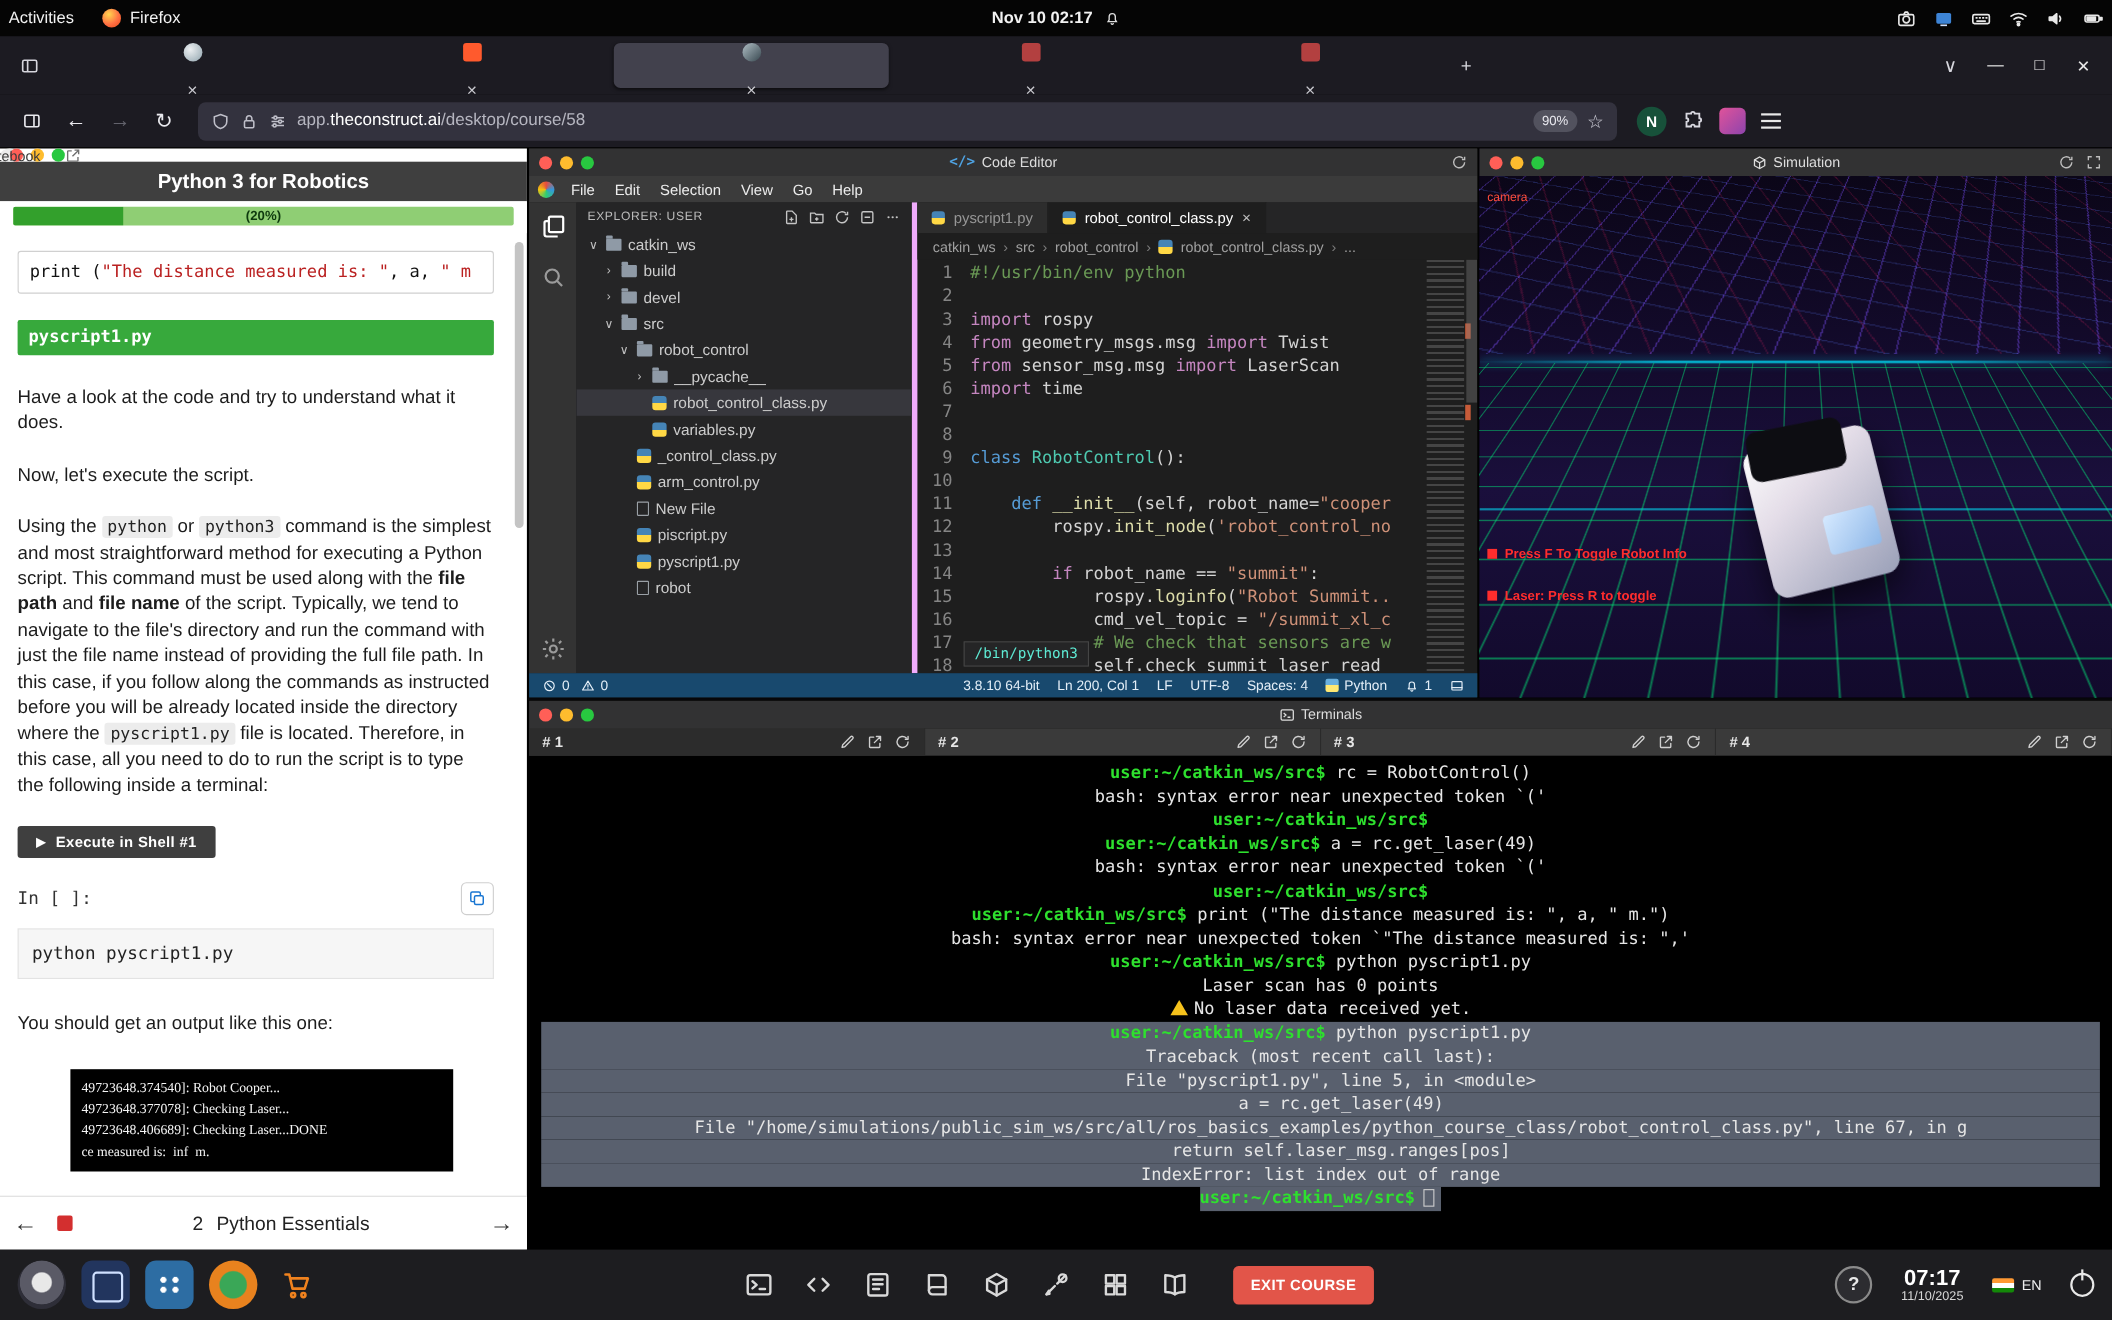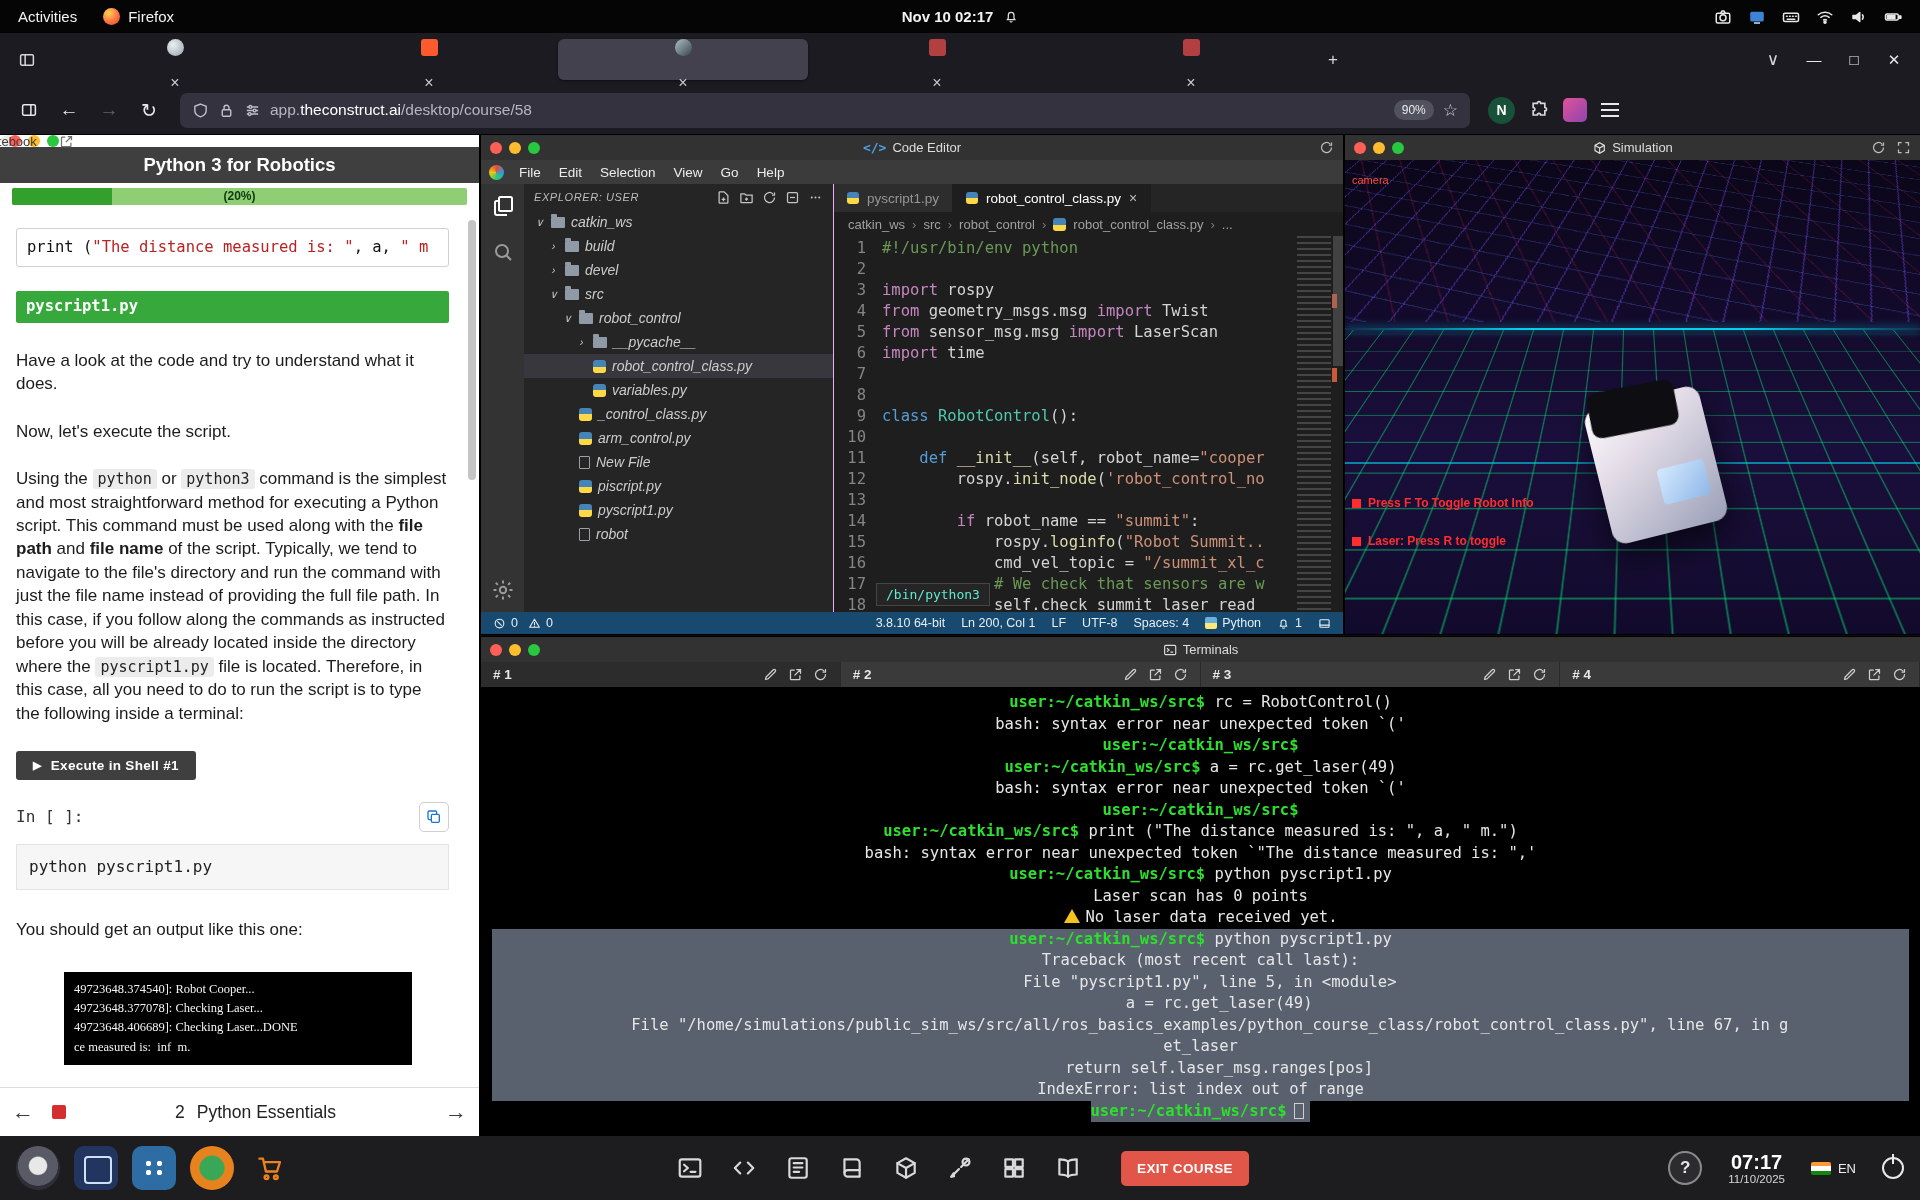--- a/index.html
+++ b/index.html
@@ -4,21 +4,21 @@
 <style>
   * { box-sizing: border-box; margin: 0; padding: 0; }
   html,body { background:#000; }
   body { font-family:"Liberation Sans", sans-serif; }
   #screen { position:relative; width:1920px; height:1200px; overflow:hidden; background:#101014; }
   .mono { font-family:"DejaVu Sans Mono", monospace; }
   .icon { display:inline-flex; align-items:center; justify-content:center; }
   .icon svg { width:100%; height:100%; }
 
   
-  #sysbar { position:absolute; left:0; top:0; width:1920px; height:33px; background:#050505; color:#f2f2f2; display:flex; align-items:center; padding:0 18px; font-size:15px; }
+  #sysbar { position:absolute; left:0; top:0; width:1920px; height:33px; background:#050505; color:#f2f2f2; display:flex; align-items:center; padding:0 8px; font-size:15px; }
   #sysbar .sys-left { display:flex; align-items:center; gap:26px; }
   .ff-dot { width:17px; height:17px; border-radius:50%; background:radial-gradient(circle at 35% 30%, #ffd54f, #ff7043 55%, #e64a19); display:inline-block; }
   #sysbar .app-group { display:flex; align-items:center; gap:8px; }
   #sysbar .sys-center { position:absolute; left:50%; transform:translateX(-50%); display:flex; align-items:center; gap:10px; font-weight:bold; }
   #sysbar .sys-center .icon { width:15px; height:15px; color:#ddd; }
   #sysbar .sys-right { margin-left:auto; display:flex; align-items:center; gap:16px; }
   #sysbar .sys-right .icon { width:18px; height:18px; color:#e8e8e8; }
 
   
   #tabbar { position:absolute; left:0; top:33px; width:1920px; height:53px; background:#1c1b22; display:flex; align-items:center; padding:0 10px; }
@@ -99,21 +99,21 @@
   #codeeditor { left:481px; top:0; width:862px; height:499px; background:#1e1e1e; }
   .ce-title-icon { color:#4fa3e3; font-weight:bold; font-family:"DejaVu Sans Mono",monospace; }
   .ce-menubar { height:24px; background:#3b3b3b; display:flex; align-items:center; padding-left:8px; font-size:13.5px; color:#ececec; flex:none; }
   .app-dot { width:15px; height:15px; border-radius:50%; background:conic-gradient(#e74c3c,#3498db,#2ecc71,#f1c40f,#e74c3c); margin-right:6px; }
   .menu-item { padding:0 9px; }
   .ce-body { flex:1; display:flex; min-height:0; }
   .ce-activity { width:43px; background:#333333; display:flex; flex-direction:column; align-items:center; padding:10px 0; gap:22px; flex:none; }
   .ce-activity .icon { width:24px; height:24px; color:#9a9a9a; }
   .ce-activity .icon.act { color:#ffffff; }
   .ce-activity .spacer { flex:1; }
-  .ce-sidebar { width:310px; background:#252526; border-right:1px solid #f0abfc; display:flex; flex-direction:column; flex:none;font-style:italic; }
+  .ce-sidebar { width:310px; background:#252526; border-right:5px solid #f0abfc; display:flex; flex-direction:column; flex:none; }
   .ce-expl-head { height:26px; display:flex; align-items:center; padding:0 10px; color:#bbbbbb; font-size:11px; letter-spacing:.6px; gap:8px; flex:none; }
   .ce-expl-head .lbl { flex:1; white-space:nowrap; }
   .ce-expl-head .icon { width:15px; height:15px; color:#c5c5c5; }
   #file-tree { flex:1; font-size:14px; color:#cccccc; overflow:hidden; }
   .tree-row { height:24px; display:flex; align-items:center; gap:6px; white-space:nowrap; }
   .tree-row.selected { background:#37373d; }
   .chev { width:11px; color:#c0c0c0; font-size:11px; text-align:center; flex:none; }
   .fic { flex:none; }
   .ic-folder { width:14px; height:11px; background:#8f9aa6; border-radius:1px; position:relative; }
   .ic-folder::before { content:""; position:absolute; left:0; top:-3px; width:6px; height:3px; background:#8f9aa6; border-radius:1px 1px 0 0; }
@@ -868,21 +868,20 @@
           <div class="tline"><span class="tprompt">user:~/catkin_ws/src$</span><span class="ttext"> print ("The distance measured is: ", a, " m.")</span></div>
           <div class="tline"><span class="ttext">bash: syntax error near unexpected token `"The distance measured is: ",'</span></div>
           <div class="tline"><span class="tprompt">user:~/catkin_ws/src$</span><span class="ttext"> python pyscript1.py</span></div>
           <div class="tline"><span class="ttext">Laser scan has 0 points</span></div>
           <div class="tline"><span class="warn-tri"></span><span class="ttext">No laser data received yet.</span></div>
           <div class="tline sel"><span class="tprompt">user:~/catkin_ws/src$</span><span class="ttext"> python pyscript1.py</span></div>
           <div class="tline sel"><span class="ttext">Traceback (most recent call last):</span></div>
           <div class="tline sel"><span class="ttext">  File "pyscript1.py", line 5, in &lt;module&gt;</span></div>
           <div class="tline sel"><span class="ttext">    a = rc.get_laser(49)</span></div>
           <div class="tline sel"><span class="ttext">  File "/home/simulations/public_sim_ws/src/all/ros_basics_examples/python_course_class/robot_control_class.py", line 67, in g</span></div>
-          <div class="tline sel"><span class="ttext">et_laser</span></div>
           <div class="tline sel"><span class="ttext">    return self.laser_msg.ranges[pos]</span></div>
           <div class="tline sel"><span class="ttext">IndexError: list index out of range</span></div>
           <div class="tline"><span class="selwrap"><span class="tprompt">user:~/catkin_ws/src$</span><span class="tcursor"></span></span></div>
         </div>
     </section>
 
   </div>
 
   <footer id="dock">
     <div class="dock-left" id="dock-left">

